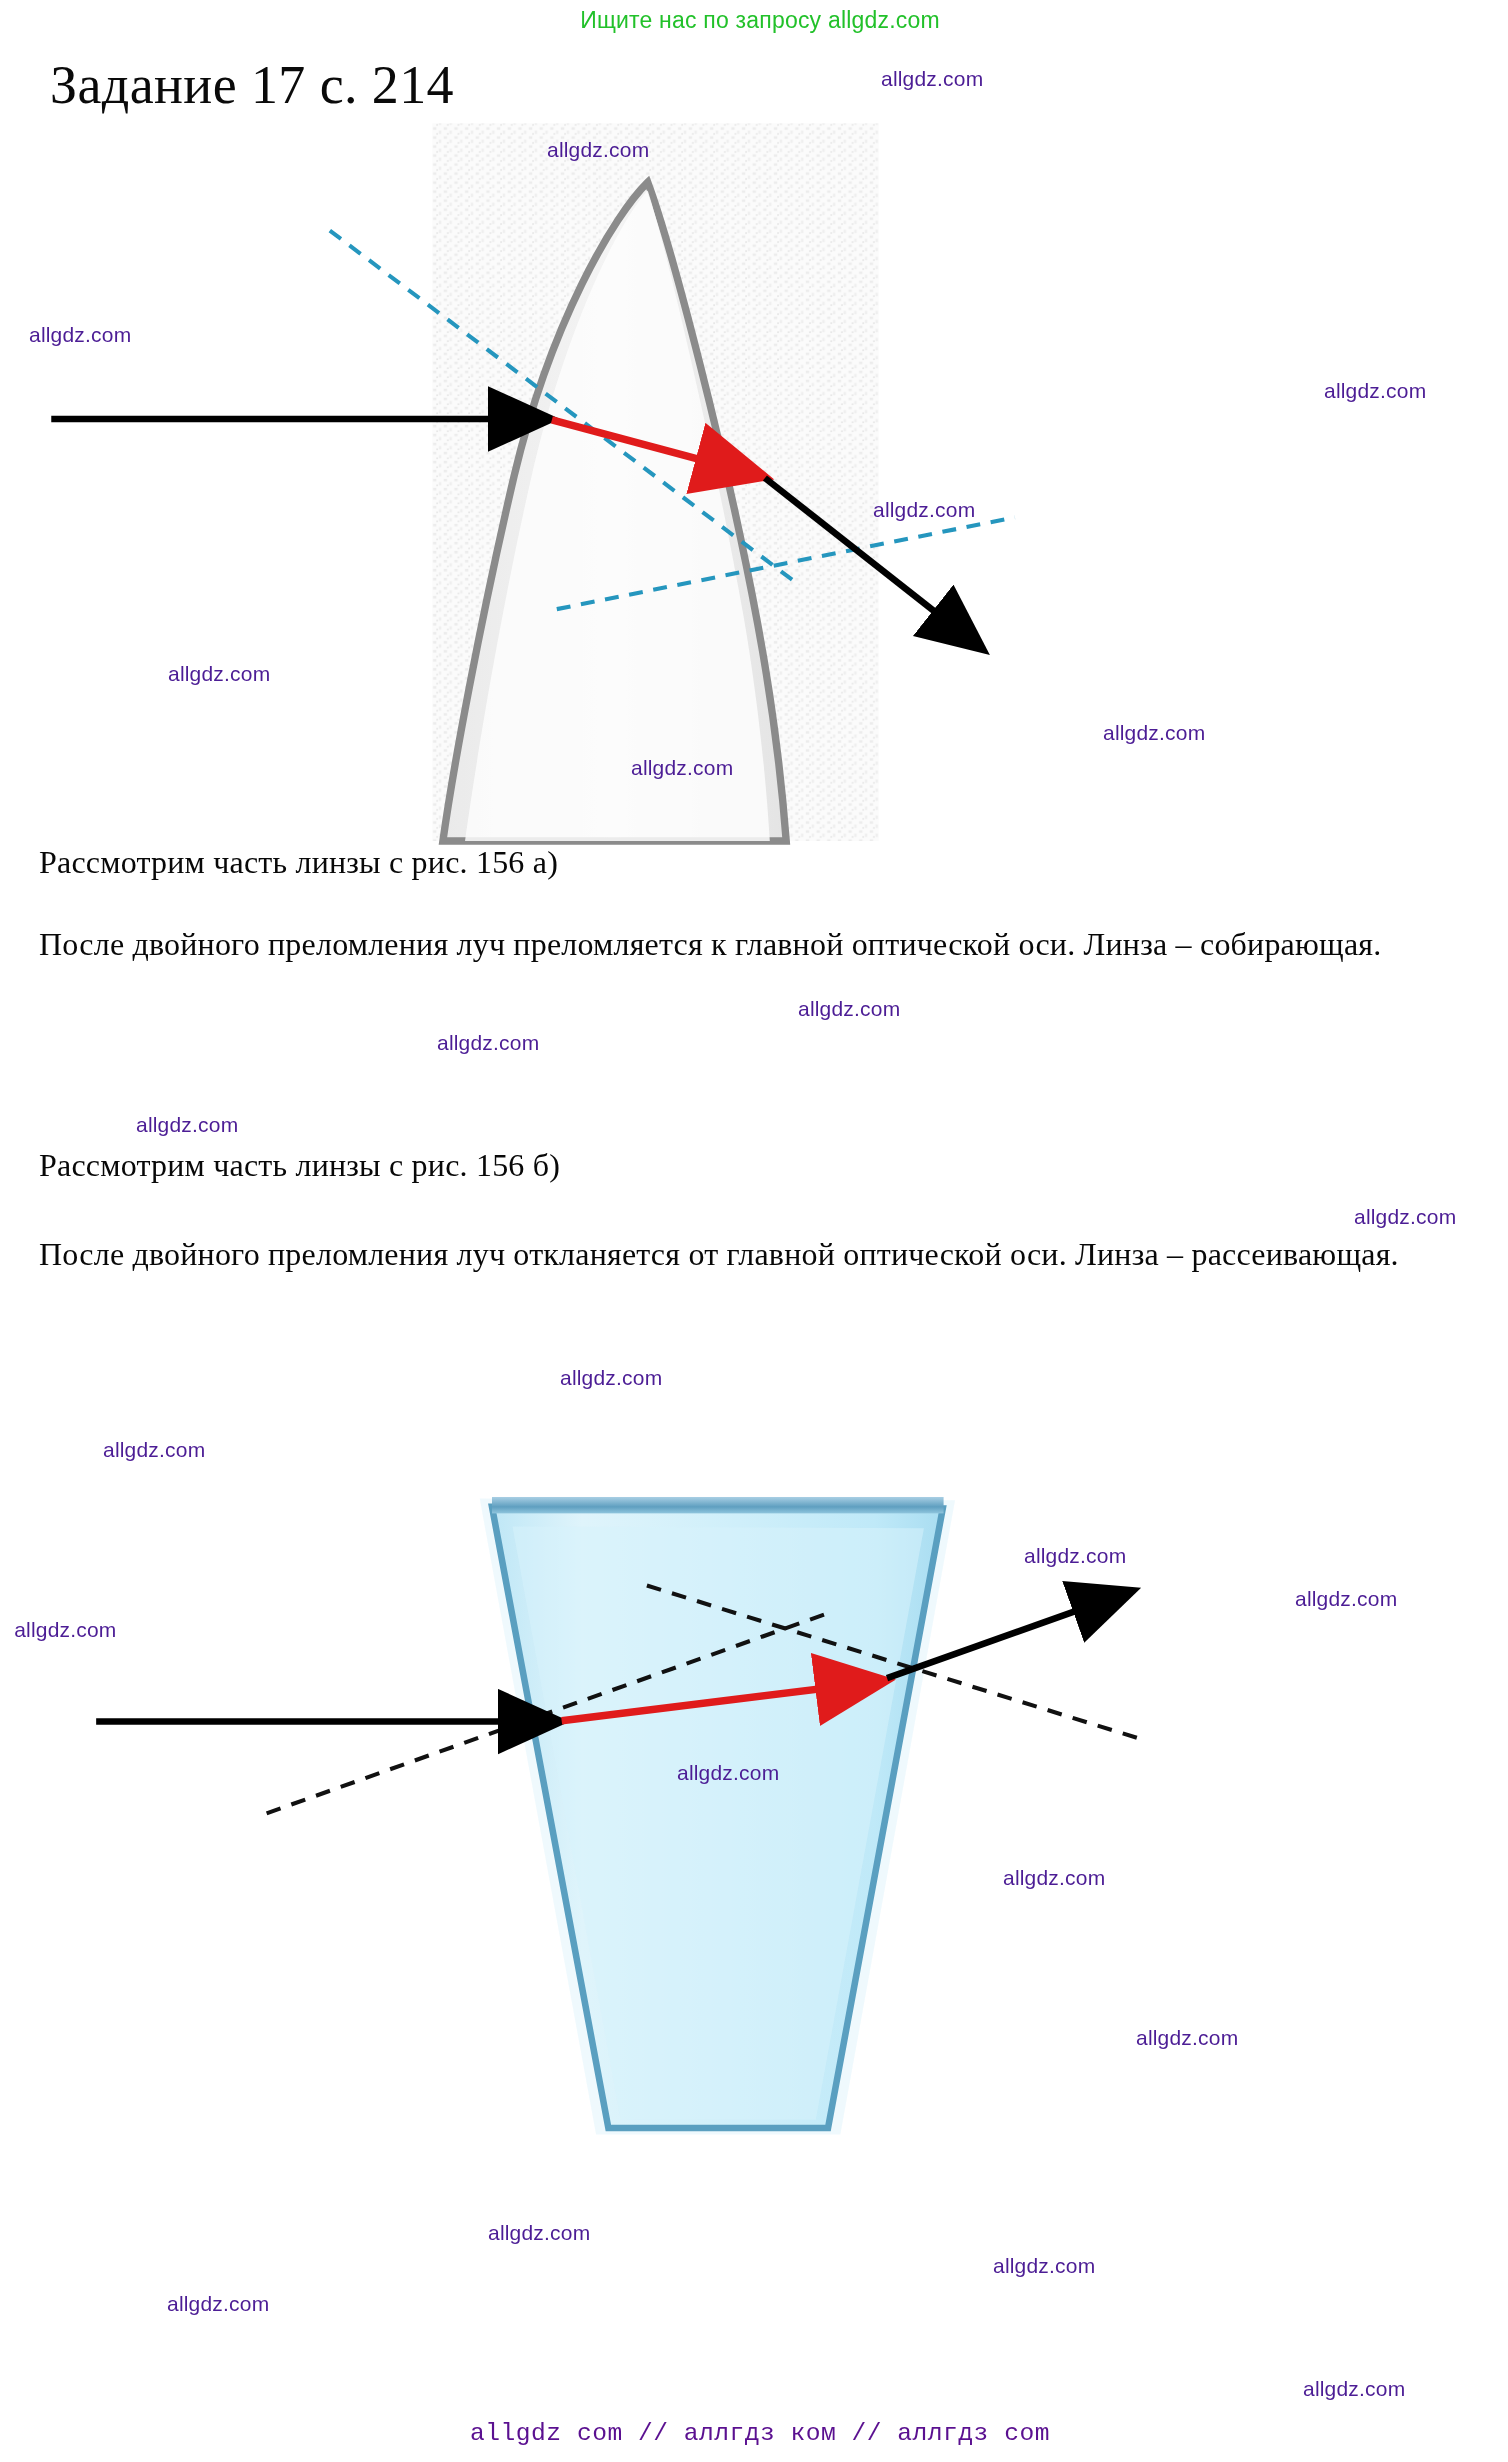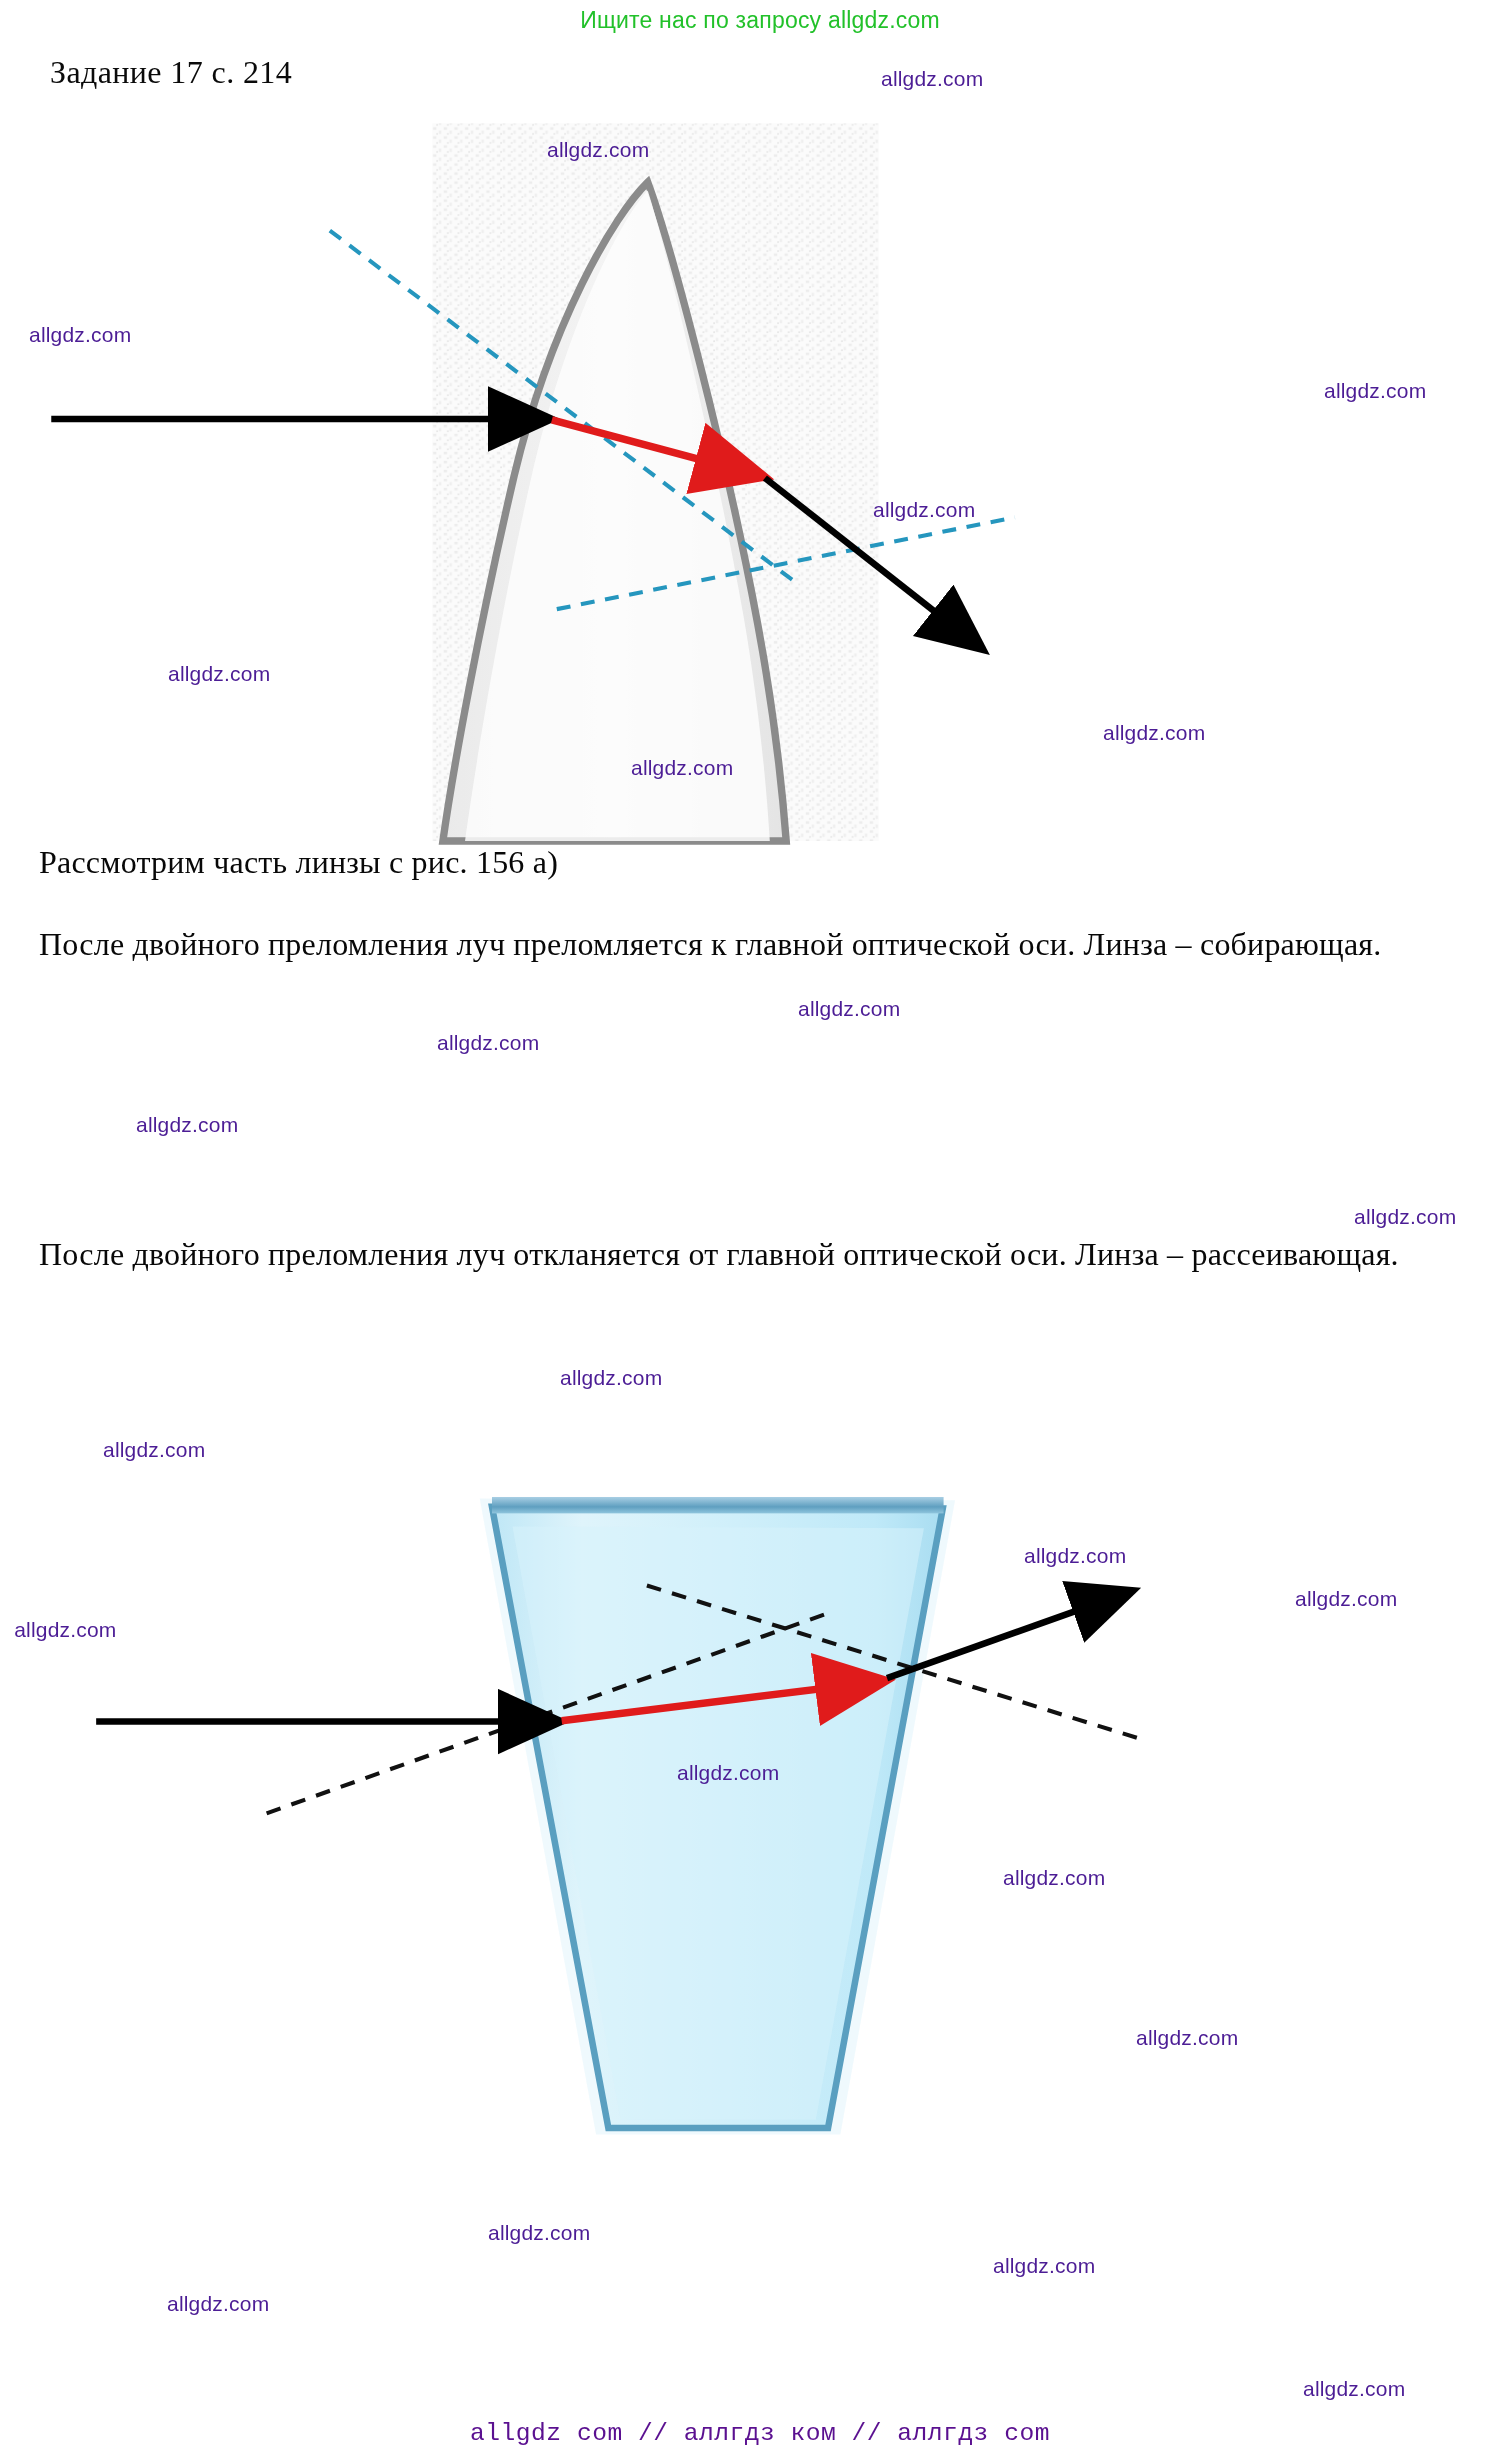--- a/index.html
+++ b/index.html
@@ -30,21 +30,21 @@
     color: #22c12a;
     letter-spacing: 0.2px;
     white-space: nowrap;
   }
 
   
   #task-title {
     left: 44px;
     top: 54px;
     font-family: "Liberation Serif", serif;
-    font-size: 32px;
+    font-size: 54px;
     color: #0a0a0a;
     white-space: nowrap;
     letter-spacing: 0.4px;
   }
 
   
   .para {
     font-family: "Liberation Serif", serif;
     font-size: 32px;
     line-height: 49px;
@@ -137,20 +137,21 @@
 
       <line x1="666" y1="512" x2="920" y2="580" stroke="#e01b1b" stroke-width="9" marker-end="url(#arrRedA)"></line>
 
       <line x1="926" y1="583" x2="1188" y2="789" stroke="#000000" stroke-width="8" marker-end="url(#arrBlackA)"></line>
     </svg>
   </div>
 
   <div class="abs para" id="para-a-head">Рассмотрим часть линзы с рис. 156 а)</div>
   <div class="abs para" id="para-a-body">После двойного преломления луч преломляется к главной оптической оси. Линза – собирающая.</div>
 
+  <div class="abs para" id="para-b-head">Рассмотрим часть линзы с рис. 156 б)</div>
   <div class="abs para" id="para-b-body">После двойного преломления луч откланяется от главной оптической оси. Линза – рассеивающая.</div>
 
   <div class="abs" id="figure-diverging">
     <svg width="1508" height="705" viewBox="0 1770 1840 860">
       <defs>
         <linearGradient id="lensGradB" x1="0" y1="0" x2="1" y2="0">
           <stop offset="0%" stop-color="#bfe7f6"></stop>
           <stop offset="20%" stop-color="#dff4fb"></stop>
           <stop offset="55%" stop-color="#cfeffa"></stop>
           <stop offset="85%" stop-color="#bfe9f8"></stop>

